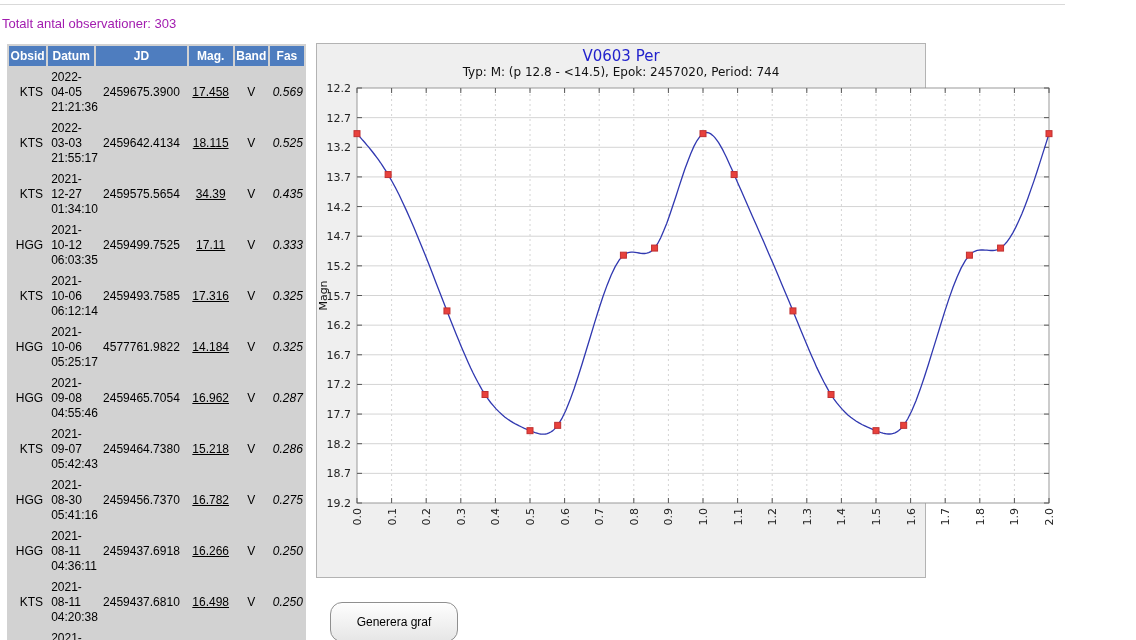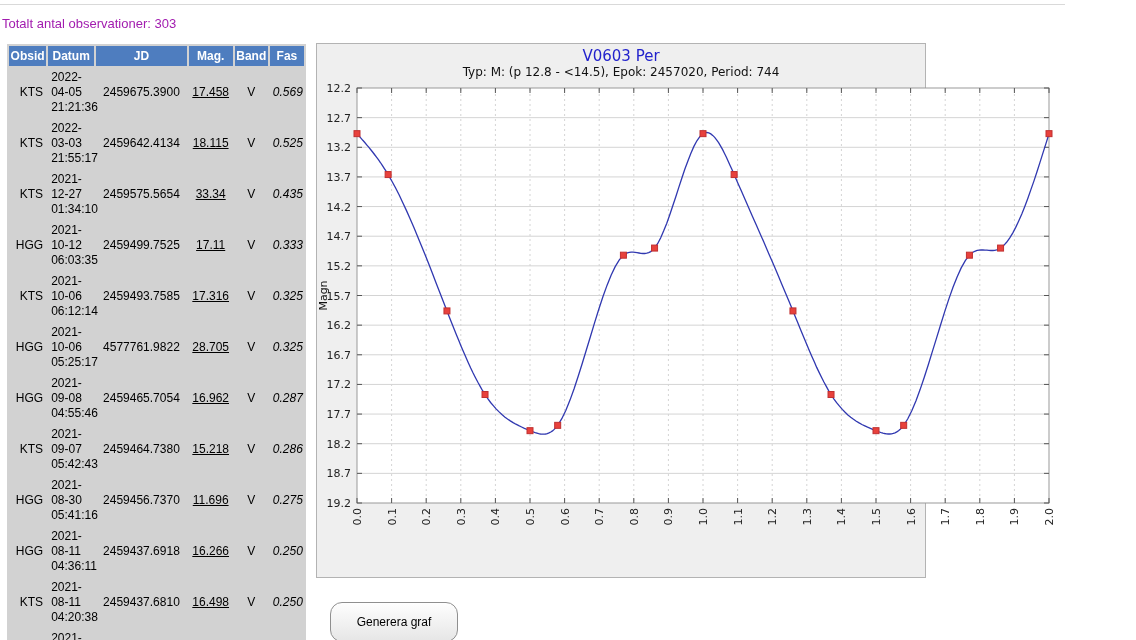--- a/index.html
+++ b/index.html
@@ -100,21 +100,21 @@
         <td class="c-mag">18.115</td>
         <td class="c-band">V</td>
         <td class="c-fas">0.525</td>
       </tr>
       <tr>
         <td class="c-obsid">KTS</td>
         <td class="c-datum">2021-
 12-27
 01:34:10</td>
         <td class="c-jd">2459575.5654</td>
-        <td class="c-mag">33.34</td>
+        <td class="c-mag">34.39</td>
         <td class="c-band">V</td>
         <td class="c-fas">0.435</td>
       </tr>
       <tr>
         <td class="c-obsid">HGG</td>
         <td class="c-datum">2021-
 10-12
 06:03:35</td>
         <td class="c-jd">2459499.7525</td>
         <td class="c-mag">17.11</td>
@@ -130,21 +130,21 @@
         <td class="c-mag">17.316</td>
         <td class="c-band">V</td>
         <td class="c-fas">0.325</td>
       </tr>
       <tr>
         <td class="c-obsid">HGG</td>
         <td class="c-datum">2021-
 10-06
 05:25:17</td>
         <td class="c-jd">4577761.9822</td>
-        <td class="c-mag">28.705</td>
+        <td class="c-mag">14.184</td>
         <td class="c-band">V</td>
         <td class="c-fas">0.325</td>
       </tr>
       <tr>
         <td class="c-obsid">HGG</td>
         <td class="c-datum">2021-
 09-08
 04:55:46</td>
         <td class="c-jd">2459465.7054</td>
         <td class="c-mag">16.962</td>
@@ -160,21 +160,21 @@
         <td class="c-mag">15.218</td>
         <td class="c-band">V</td>
         <td class="c-fas">0.286</td>
       </tr>
       <tr>
         <td class="c-obsid">HGG</td>
         <td class="c-datum">2021-
 08-30
 05:41:16</td>
         <td class="c-jd">2459456.7370</td>
-        <td class="c-mag">11.696</td>
+        <td class="c-mag">16.782</td>
         <td class="c-band">V</td>
         <td class="c-fas">0.275</td>
       </tr>
       <tr>
         <td class="c-obsid">HGG</td>
         <td class="c-datum">2021-
 08-11
 04:36:11</td>
         <td class="c-jd">2459437.6918</td>
         <td class="c-mag">16.266</td>

